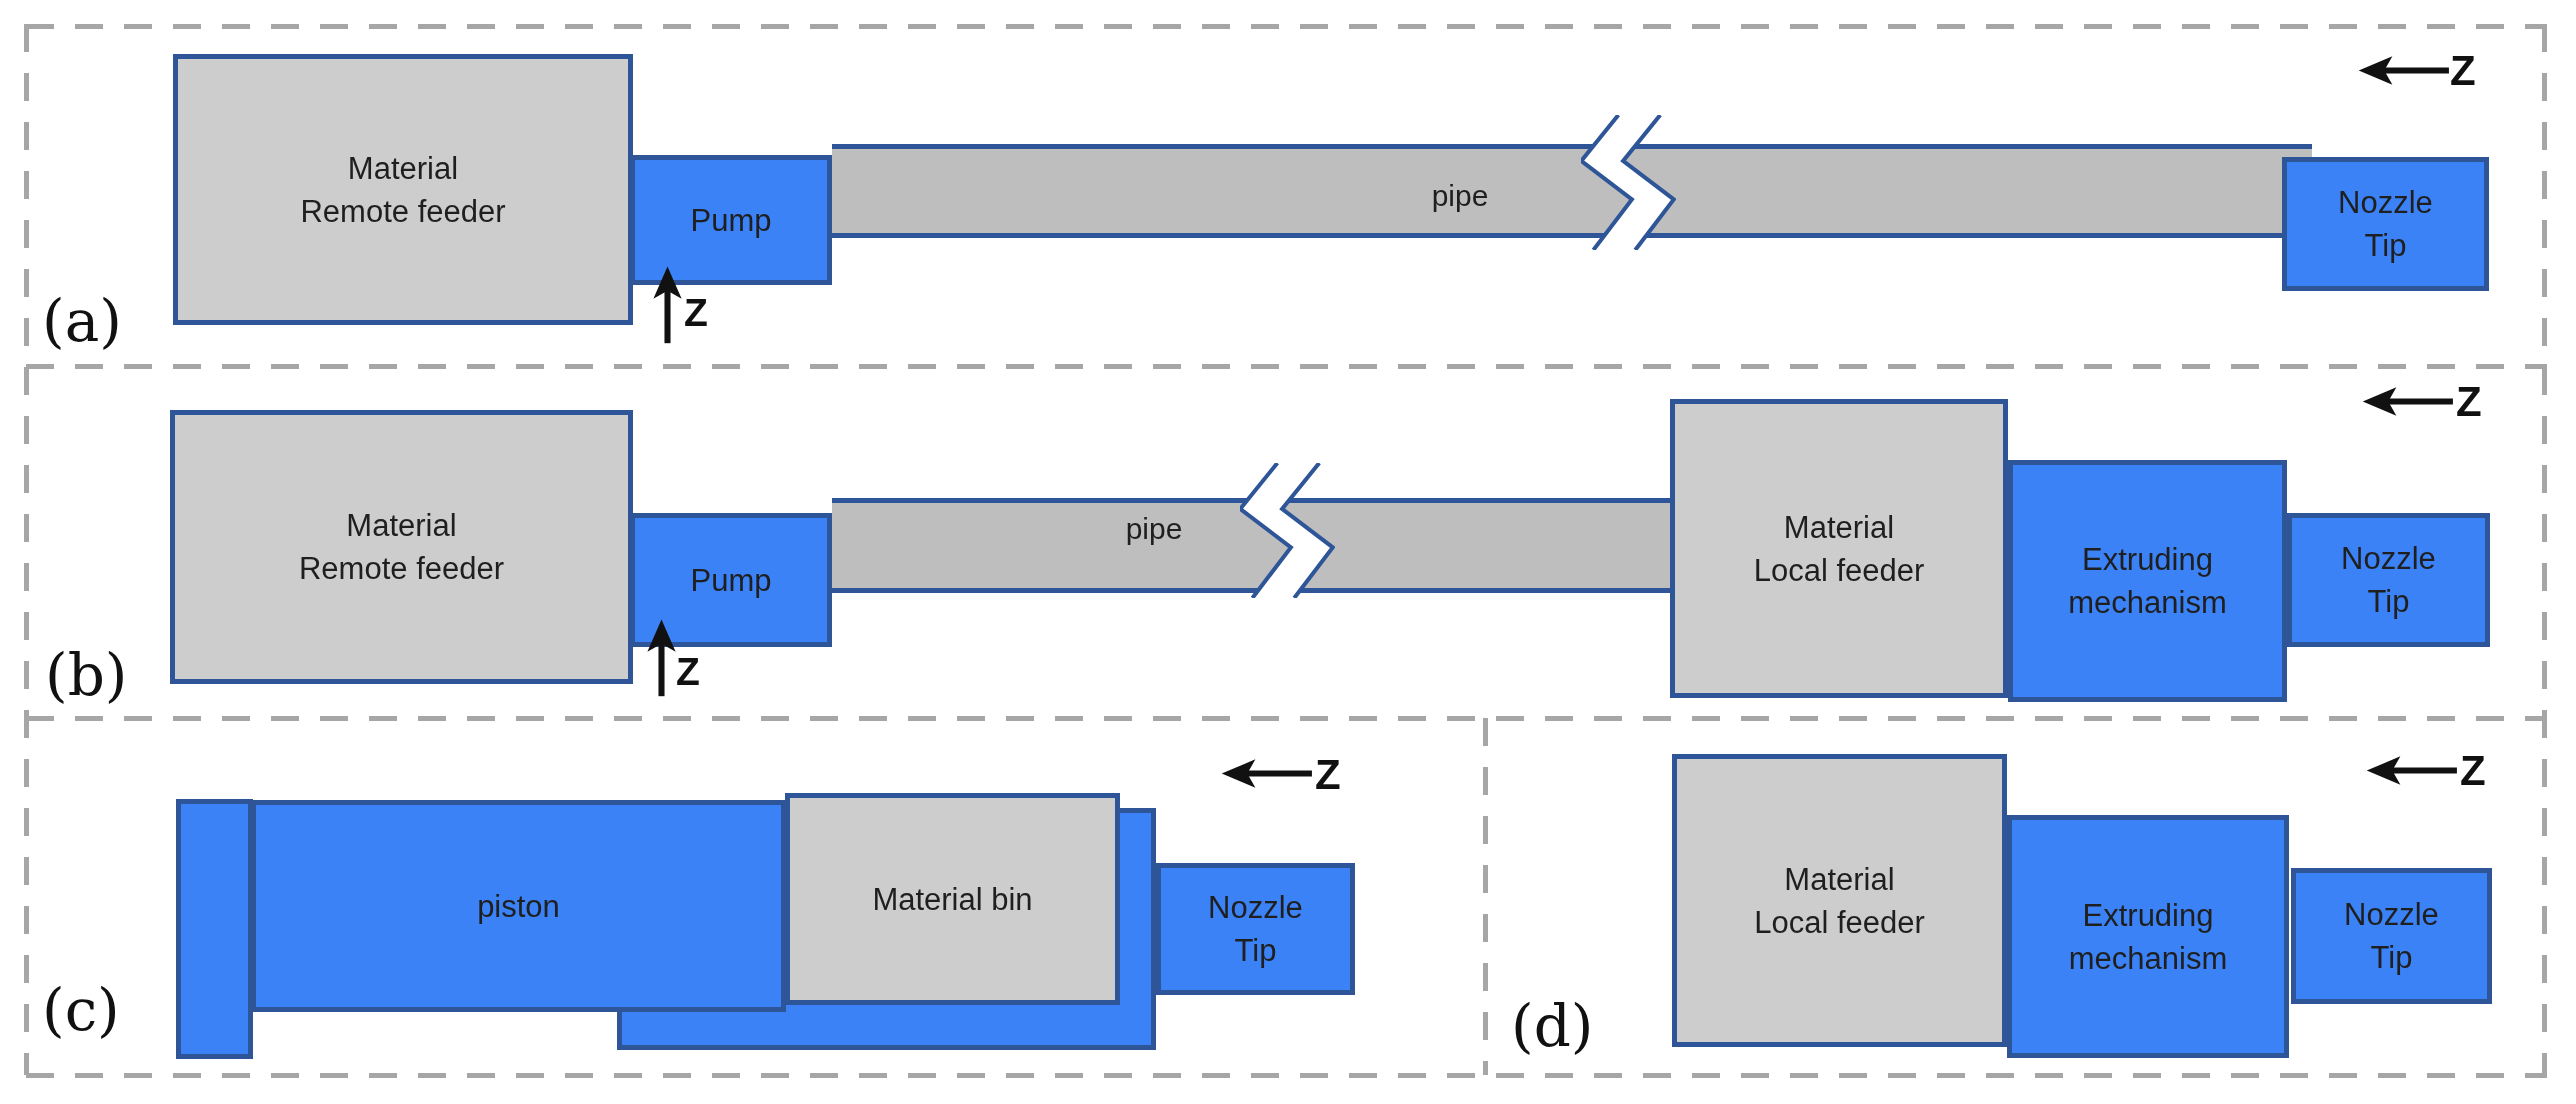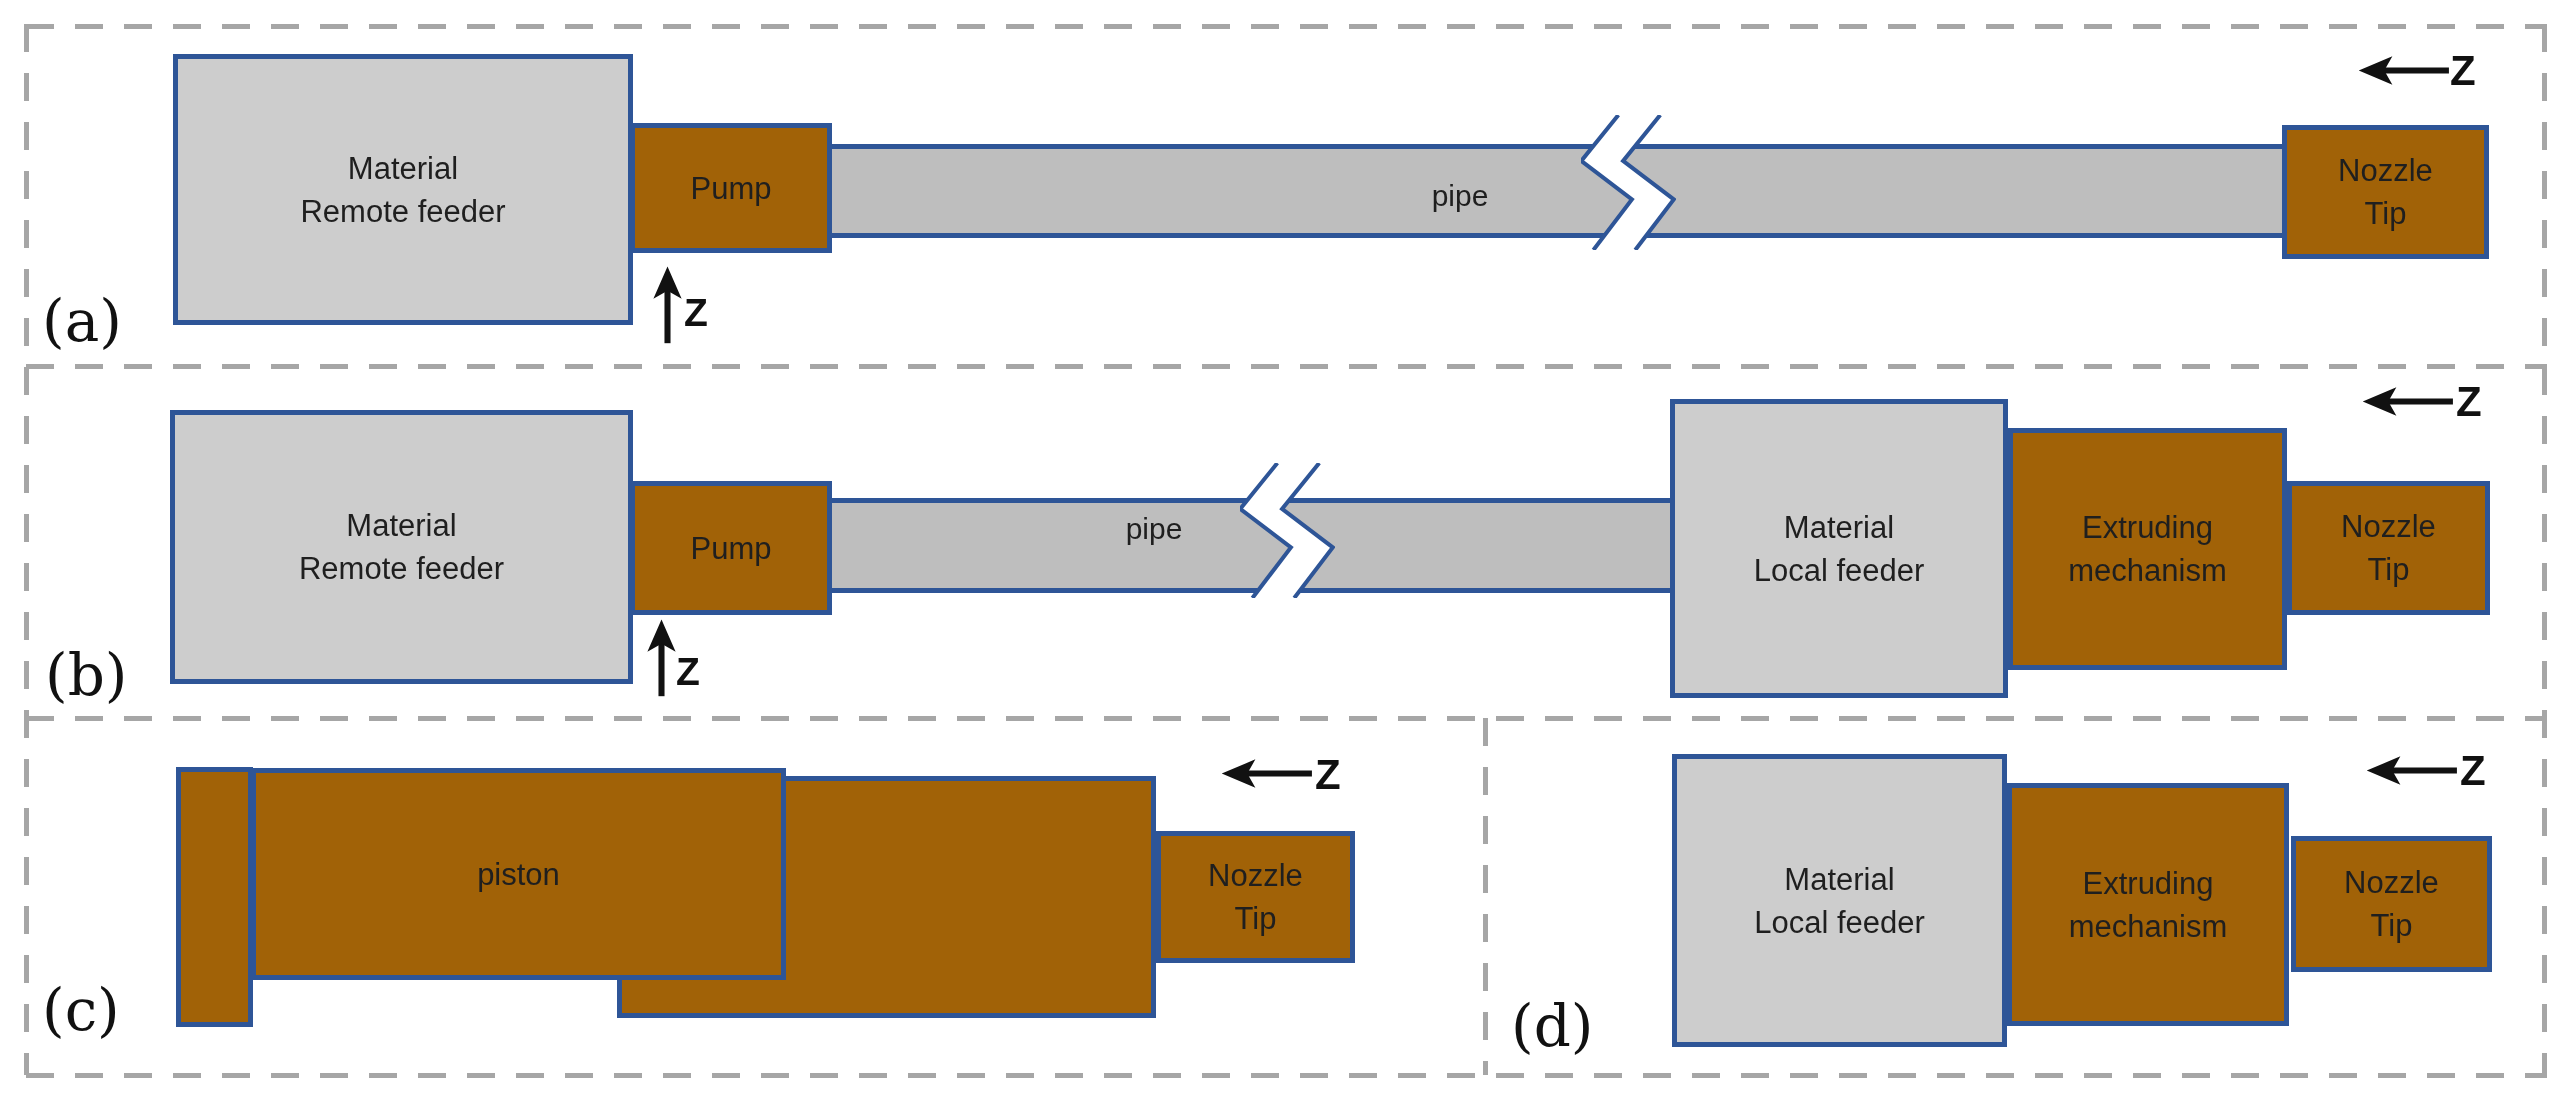--- a/index.html
+++ b/index.html
@@ -5,21 +5,21 @@
   html,body{margin:0;padding:0;background:#ffffff;}
   #canvas{
     position:relative; width:2576px; height:1104px; background:#ffffff;
     font-family:"Liberation Sans", sans-serif; color:#1f1f1f; overflow:hidden;
   }
   .box{
     position:absolute; box-sizing:border-box; border:5.4px solid #2E5597;
     display:flex; flex-direction:column; align-items:center; justify-content:center;
     text-align:center; font-size:31px; line-height:43px; color:#1f1f1f;
   }
-  .yellow{ background:#a16207; }
+  .yellow{ background:#3b82f6;margin-top:32px; }
   .gray{ background:#CDCDCD; }
   .pipe{
     position:absolute; box-sizing:border-box; background:#BEBEBE;
     border-top:5.4px solid #2E5597; border-bottom:5.4px solid #2E5597; z-index:1;
   }
   .z1{z-index:1}.z2{z-index:2}.z3{z-index:3}.z4{z-index:4}.z5{z-index:5}
   .pipetext{
     position:absolute; z-index:2; font-size:30px; color:#1f1f1f;
     transform:translate(-50%,-50%); white-space:nowrap;
   }
@@ -140,20 +140,23 @@
   <div class="ztxt" style="left:2456px;top:378px;font-size:42px">Z</div>
 
   <div class="panel-label" style="left:45px;top:641px">(b)</div>
 
   <div class="box yellow z1" style="left:617px;top:776px;width:539px;height:242px"></div>
 
   <div class="box yellow z3" style="left:251px;top:768px;width:535px;height:212px">
     <span>piston</span>
   </div>
 
+  <div class="box gray z4" style="left:785px;top:793px;width:335px;height:212px">
+    <span>Material bin</span>
+  </div>
 
   <div class="box yellow z5" style="left:176px;top:767px;width:77px;height:260px"></div>
 
   <div class="box yellow z2" style="left:1156px;top:831px;width:199px;height:132px">
     <span>Nozzle</span>
     <span>Tip</span>
   </div>
 
   <svg class="arrow-svg" style="left:1220px;top:756px" width="95" height="35" viewBox="0 0 140 52">
     <line x1="136" y1="26" x2="36" y2="26" stroke="#111111" stroke-width="9"></line>

